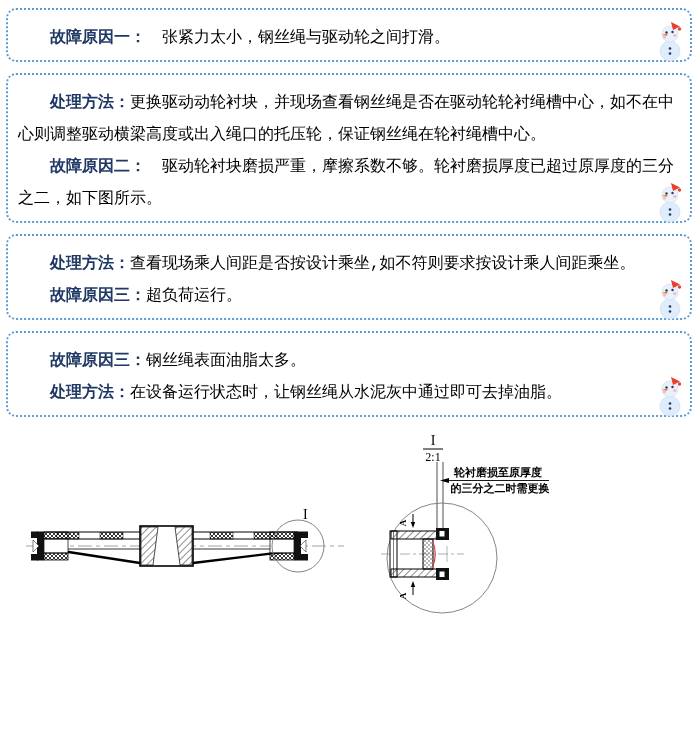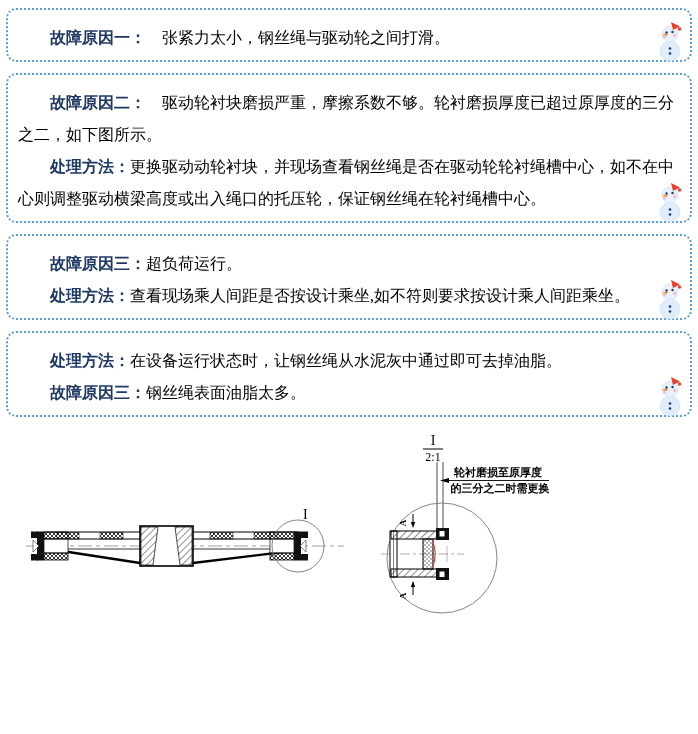--- a/index.html
+++ b/index.html
@@ -17,20 +17,21 @@
     padding:12px 12px 6px 10px;
     box-sizing:border-box;
     background:#ffffff;
   }
   .note-box p {
     margin:0;
     font-size:16px;
     line-height:32px;
     text-indent:2em;
     color:#000000;
+    font-family:Liberation Mono, monospace;
   }
   .note-box .label {
     font-weight:bold;
     color:#1f3864;
   }
 
   .snowman {
     position:absolute;
     right:5px;
     bottom:-3px;
@@ -59,58 +60,58 @@
       <circle cx="17.5" cy="11" r="1.2" fill="#1f3864"></circle>
       <polygon points="6.5,14 12.5,12.3 12.2,14.8" fill="#ef7d24"></polygon>
       <circle cx="9.5" cy="16" r="1.6" fill="#f6b9c0"></circle>
       <circle cx="19.8" cy="14.5" r="1.6" fill="#f6b9c0"></circle>
       <circle cx="15" cy="27.5" r="1.3" fill="#1f3864"></circle>
       <circle cx="15" cy="32.5" r="1.3" fill="#1f3864"></circle>
     </svg>
   </div>
 
   <div class="note-box">
+    <p><span class="label">处理方法：</span><span>更换驱动动轮衬块，并现场查看钢丝绳是否在驱动轮轮衬绳槽中心，如不在中心则调整驱动横梁高度或出入绳口的托压轮，保证钢丝绳在轮衬绳槽中心。</span></p>
     <p><span class="label">故障原因二：</span><span>　驱动轮衬块磨损严重，摩擦系数不够。轮衬磨损厚度已超过原厚度的三分之二，如下图所示。</span></p>
-    <p><span class="label">处理方法：</span><span>更换驱动动轮衬块，并现场查看钢丝绳是否在驱动轮轮衬绳槽中心，如不在中心则调整驱动横梁高度或出入绳口的托压轮，保证钢丝绳在轮衬绳槽中心。</span></p>
-    <svg class="snowman" viewBox="0 0 30 42">
-      <circle cx="15" cy="30" r="10" fill="#dfecfb" stroke="#c6dbf4" stroke-width="0.6"></circle>
-      <circle cx="15" cy="13" r="8" fill="#e9f2fc" stroke="#c6dbf4" stroke-width="0.6"></circle>
-      <polygon points="16,1 25,5.5 18,9" fill="#e8402a"></polygon>
-      <circle cx="24.5" cy="8" r="1.7" fill="#e8402a"></circle>
-      <circle cx="11.5" cy="11.5" r="1.2" fill="#1f3864"></circle>
-      <circle cx="17.5" cy="11" r="1.2" fill="#1f3864"></circle>
-      <polygon points="6.5,14 12.5,12.3 12.2,14.8" fill="#ef7d24"></polygon>
-      <circle cx="9.5" cy="16" r="1.6" fill="#f6b9c0"></circle>
-      <circle cx="19.8" cy="14.5" r="1.6" fill="#f6b9c0"></circle>
-      <circle cx="15" cy="27.5" r="1.3" fill="#1f3864"></circle>
-      <circle cx="15" cy="32.5" r="1.3" fill="#1f3864"></circle>
-    </svg>
-  </div>
-
-  <div class="note-box">
+    <svg class="snowman" viewBox="0 0 30 42">
+      <circle cx="15" cy="30" r="10" fill="#dfecfb" stroke="#c6dbf4" stroke-width="0.6"></circle>
+      <circle cx="15" cy="13" r="8" fill="#e9f2fc" stroke="#c6dbf4" stroke-width="0.6"></circle>
+      <polygon points="16,1 25,5.5 18,9" fill="#e8402a"></polygon>
+      <circle cx="24.5" cy="8" r="1.7" fill="#e8402a"></circle>
+      <circle cx="11.5" cy="11.5" r="1.2" fill="#1f3864"></circle>
+      <circle cx="17.5" cy="11" r="1.2" fill="#1f3864"></circle>
+      <polygon points="6.5,14 12.5,12.3 12.2,14.8" fill="#ef7d24"></polygon>
+      <circle cx="9.5" cy="16" r="1.6" fill="#f6b9c0"></circle>
+      <circle cx="19.8" cy="14.5" r="1.6" fill="#f6b9c0"></circle>
+      <circle cx="15" cy="27.5" r="1.3" fill="#1f3864"></circle>
+      <circle cx="15" cy="32.5" r="1.3" fill="#1f3864"></circle>
+    </svg>
+  </div>
+
+  <div class="note-box">
+    <p><span class="label">处理方法：</span><span>查看现场乘人间距是否按设计乘坐,如不符则要求按设计乘人间距乘坐。</span></p>
     <p><span class="label">故障原因三：</span><span>超负荷运行。</span></p>
-    <p><span class="label">处理方法：</span><span>查看现场乘人间距是否按设计乘坐,如不符则要求按设计乘人间距乘坐。</span></p>
-    <svg class="snowman" viewBox="0 0 30 42">
-      <circle cx="15" cy="30" r="10" fill="#dfecfb" stroke="#c6dbf4" stroke-width="0.6"></circle>
-      <circle cx="15" cy="13" r="8" fill="#e9f2fc" stroke="#c6dbf4" stroke-width="0.6"></circle>
-      <polygon points="16,1 25,5.5 18,9" fill="#e8402a"></polygon>
-      <circle cx="24.5" cy="8" r="1.7" fill="#e8402a"></circle>
-      <circle cx="11.5" cy="11.5" r="1.2" fill="#1f3864"></circle>
-      <circle cx="17.5" cy="11" r="1.2" fill="#1f3864"></circle>
-      <polygon points="6.5,14 12.5,12.3 12.2,14.8" fill="#ef7d24"></polygon>
-      <circle cx="9.5" cy="16" r="1.6" fill="#f6b9c0"></circle>
-      <circle cx="19.8" cy="14.5" r="1.6" fill="#f6b9c0"></circle>
-      <circle cx="15" cy="27.5" r="1.3" fill="#1f3864"></circle>
-      <circle cx="15" cy="32.5" r="1.3" fill="#1f3864"></circle>
-    </svg>
-  </div>
-
-  <div class="note-box">
+    <svg class="snowman" viewBox="0 0 30 42">
+      <circle cx="15" cy="30" r="10" fill="#dfecfb" stroke="#c6dbf4" stroke-width="0.6"></circle>
+      <circle cx="15" cy="13" r="8" fill="#e9f2fc" stroke="#c6dbf4" stroke-width="0.6"></circle>
+      <polygon points="16,1 25,5.5 18,9" fill="#e8402a"></polygon>
+      <circle cx="24.5" cy="8" r="1.7" fill="#e8402a"></circle>
+      <circle cx="11.5" cy="11.5" r="1.2" fill="#1f3864"></circle>
+      <circle cx="17.5" cy="11" r="1.2" fill="#1f3864"></circle>
+      <polygon points="6.5,14 12.5,12.3 12.2,14.8" fill="#ef7d24"></polygon>
+      <circle cx="9.5" cy="16" r="1.6" fill="#f6b9c0"></circle>
+      <circle cx="19.8" cy="14.5" r="1.6" fill="#f6b9c0"></circle>
+      <circle cx="15" cy="27.5" r="1.3" fill="#1f3864"></circle>
+      <circle cx="15" cy="32.5" r="1.3" fill="#1f3864"></circle>
+    </svg>
+  </div>
+
+  <div class="note-box">
+    <p><span class="label">故障原因三：</span><span>钢丝绳表面油脂太多。</span></p>
     <p><span class="label">处理方法：</span><span>在设备运行状态时，让钢丝绳从水泥灰中通过即可去掉油脂。</span></p>
-    <p><span class="label">故障原因三：</span><span>钢丝绳表面油脂太多。</span></p>
     <svg class="snowman" viewBox="0 0 30 42">
       <circle cx="15" cy="30" r="10" fill="#dfecfb" stroke="#c6dbf4" stroke-width="0.6"></circle>
       <circle cx="15" cy="13" r="8" fill="#e9f2fc" stroke="#c6dbf4" stroke-width="0.6"></circle>
       <polygon points="16,1 25,5.5 18,9" fill="#e8402a"></polygon>
       <circle cx="24.5" cy="8" r="1.7" fill="#e8402a"></circle>
       <circle cx="11.5" cy="11.5" r="1.2" fill="#1f3864"></circle>
       <circle cx="17.5" cy="11" r="1.2" fill="#1f3864"></circle>
       <polygon points="6.5,14 12.5,12.3 12.2,14.8" fill="#ef7d24"></polygon>
       <circle cx="9.5" cy="16" r="1.6" fill="#f6b9c0"></circle>
       <circle cx="19.8" cy="14.5" r="1.6" fill="#f6b9c0"></circle>

